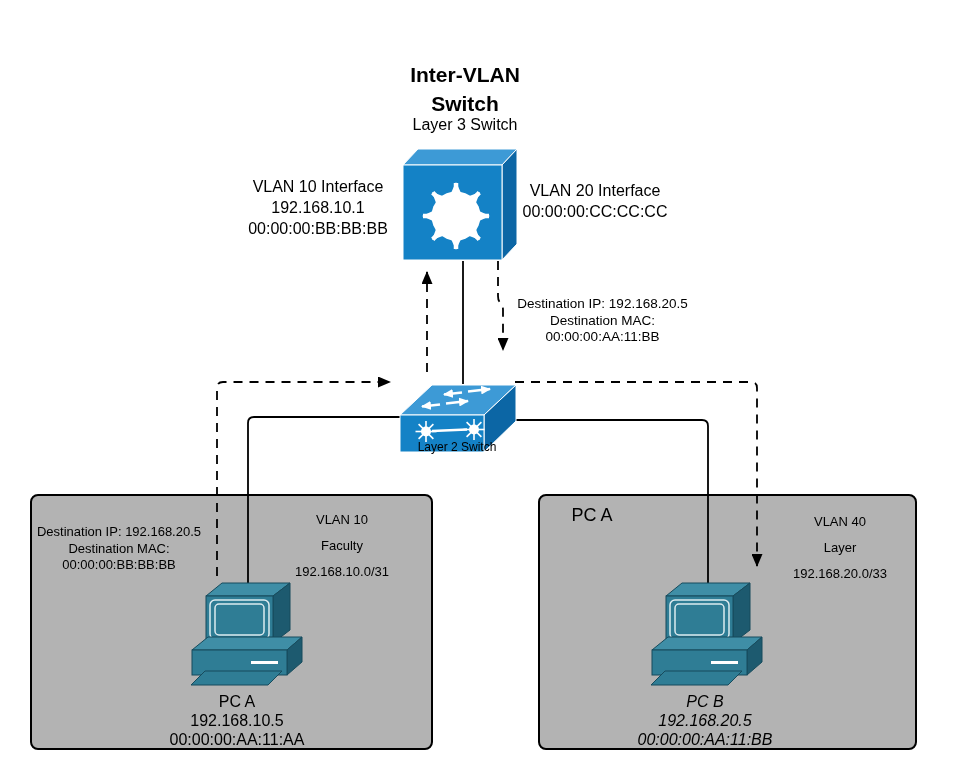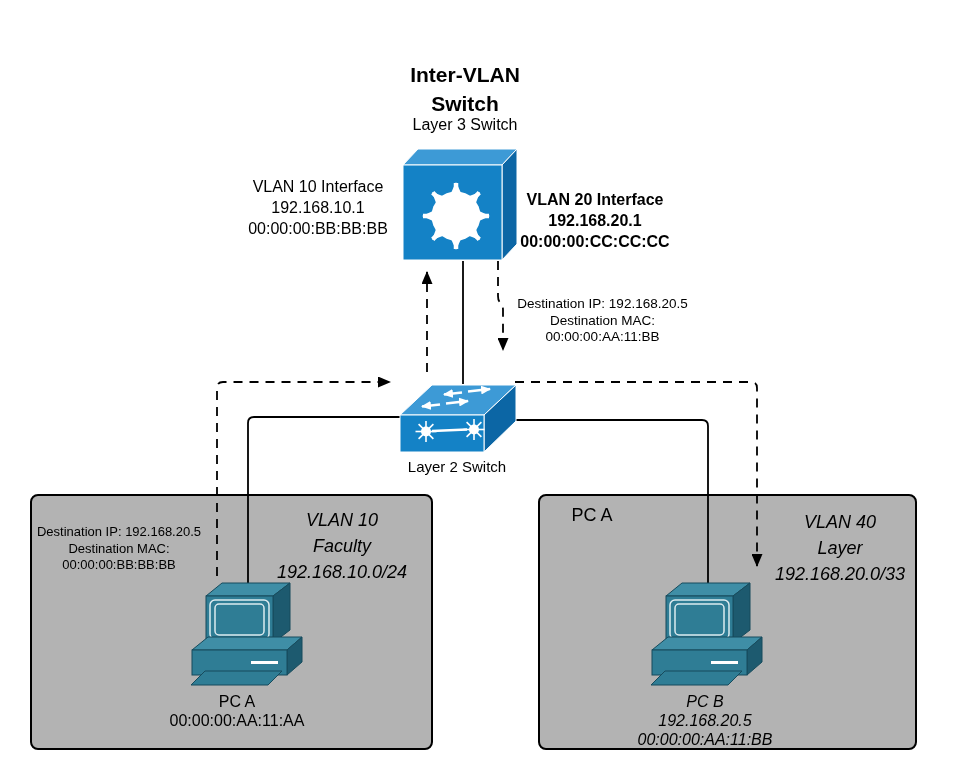--- a/index.html
+++ b/index.html
@@ -8,27 +8,27 @@
     font-family:"Liberation Sans","DejaVu Sans",sans-serif;color:#000;
   }
   .stage svg{position:absolute;left:0;top:0;z-index:2;}
   .vlan-box{
     position:absolute;z-index:1;background:#b3b3b3;border:2px solid #000;border-radius:8px;
     box-sizing:border-box;
   }
   .lbl{position:absolute;z-index:3;text-align:center;line-height:1.25;}
   .title{left:365px;top:24px;width:200px;font-size:21px;font-weight:bold;line-height:29px;margin-top:36px;}
   .l3-label{left:390px;top:115px;width:150px;font-size:16px;}
-  .l2-label{left:393px;top:458px;width:128px;font-size:15px;}
+  .l2-label{left:393px;top:440px;width:128px;font-size:12px;}
   .iface{font-size:16px;line-height:21px;}
   .iface-10{left:233px;top:176px;width:170px;}
-  .iface-20{left:510px;top:189px;width:170px;font-weight:bold;}
+  .iface-20{left:510px;top:180px;width:170px;}
   .dest-mid{left:505px;top:296px;width:195px;font-size:13.5px;line-height:16.5px;}
   .dest-left{left:29px;top:524px;width:180px;font-size:13px;line-height:16.5px;}
-  .box-title{font-size:18px;line-height:26px;font-style:italic;}
+  .box-title{font-size:13px;line-height:26px;}
   .box-title-10{left:252px;top:507px;width:180px;}
   .box-title-20{left:762px;top:509px;width:156px;}
   .pc-label{font-size:16px;line-height:19px;}
   .pc-a-label{left:157px;top:692px;width:160px;}
   .pc-b-label{left:625px;top:692px;width:160px;font-style:italic;}
   .src-label{left:560px;top:504px;width:64px;font-size:18px;}
 </style>
 </head>
 <body>
 
@@ -130,52 +130,52 @@
   <div class="lbl l2-label">Layer 2 Switch</div>
 
   <div class="lbl iface iface-10">
     <div>VLAN 10 Interface</div>
     <div>192.168.10.1</div>
     <div>00:00:00:BB:BB:BB</div>
   </div>
 
   <div class="lbl iface iface-20">
     <div>VLAN 20 Interface</div>
-    <div>192.168.20.1</div>
     <div>00:00:00:CC:CC:CC</div>
   </div>
 
   <div class="lbl dest-mid">
     <div>Destination IP: 192.168.20.5</div>
     <div>Destination MAC:</div>
     <div>00:00:00:AA:11:BB</div>
   </div>
 
   <div class="lbl dest-left">
     <div>Destination IP: 192.168.20.5</div>
     <div>Destination MAC:</div>
     <div>00:00:00:BB:BB:BB</div>
   </div>
 
   <div class="lbl box-title box-title-10">
     <div>VLAN 10</div>
     <div>Faculty</div>
-    <div>192.168.10.0/24</div>
+    <div>192.168.10.0/31</div>
   </div>
 
   <div class="lbl box-title box-title-20">
     <div>VLAN 40</div>
     <div>Layer</div>
     <div>192.168.20.0/33</div>
   </div>
 
   <div class="lbl src-label">PC A</div>
 
   <div class="lbl pc-label pc-a-label">
     <div>PC A</div>
+    <div>192.168.10.5</div>
     <div>00:00:00:AA:11:AA</div>
   </div>
 
   <div class="lbl pc-label pc-b-label">
     <div>PC B</div>
     <div>192.168.20.5</div>
     <div>00:00:00:AA:11:BB</div>
   </div>
 
 </div>

